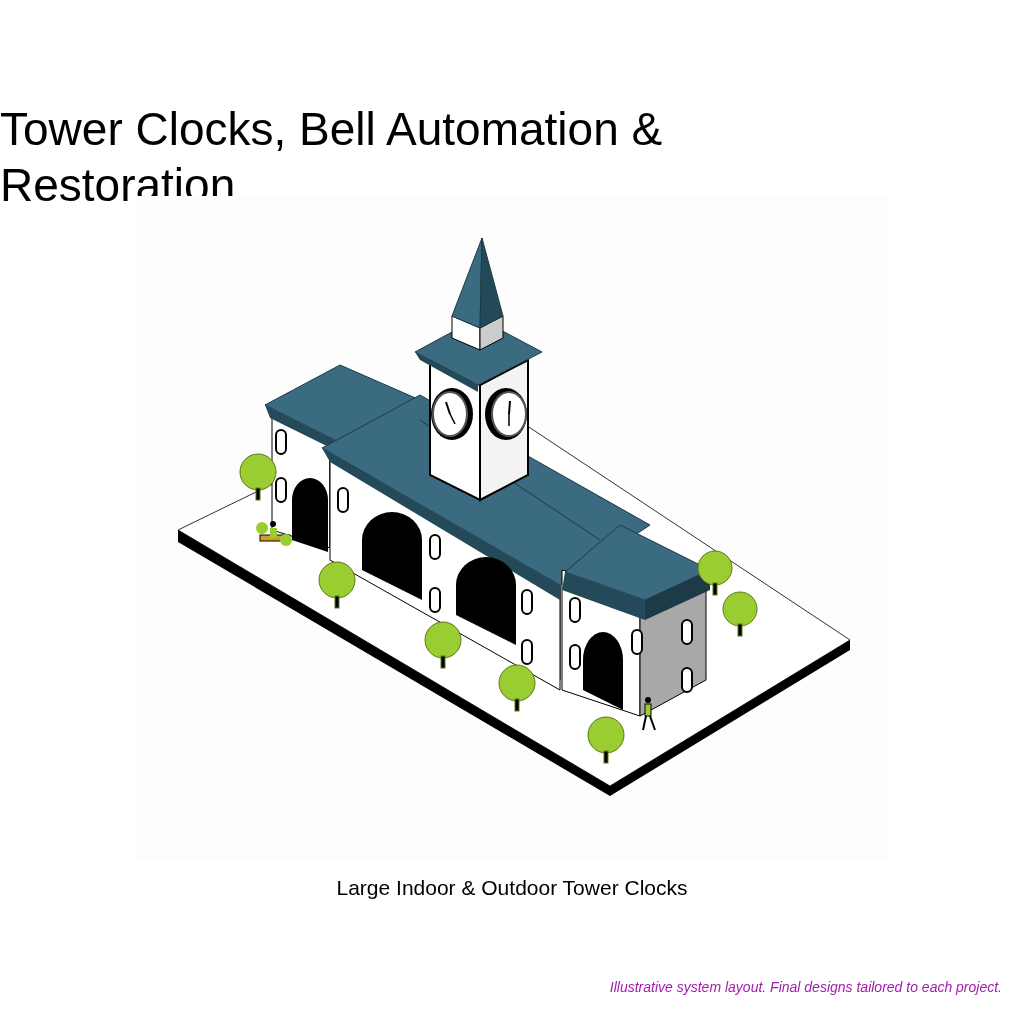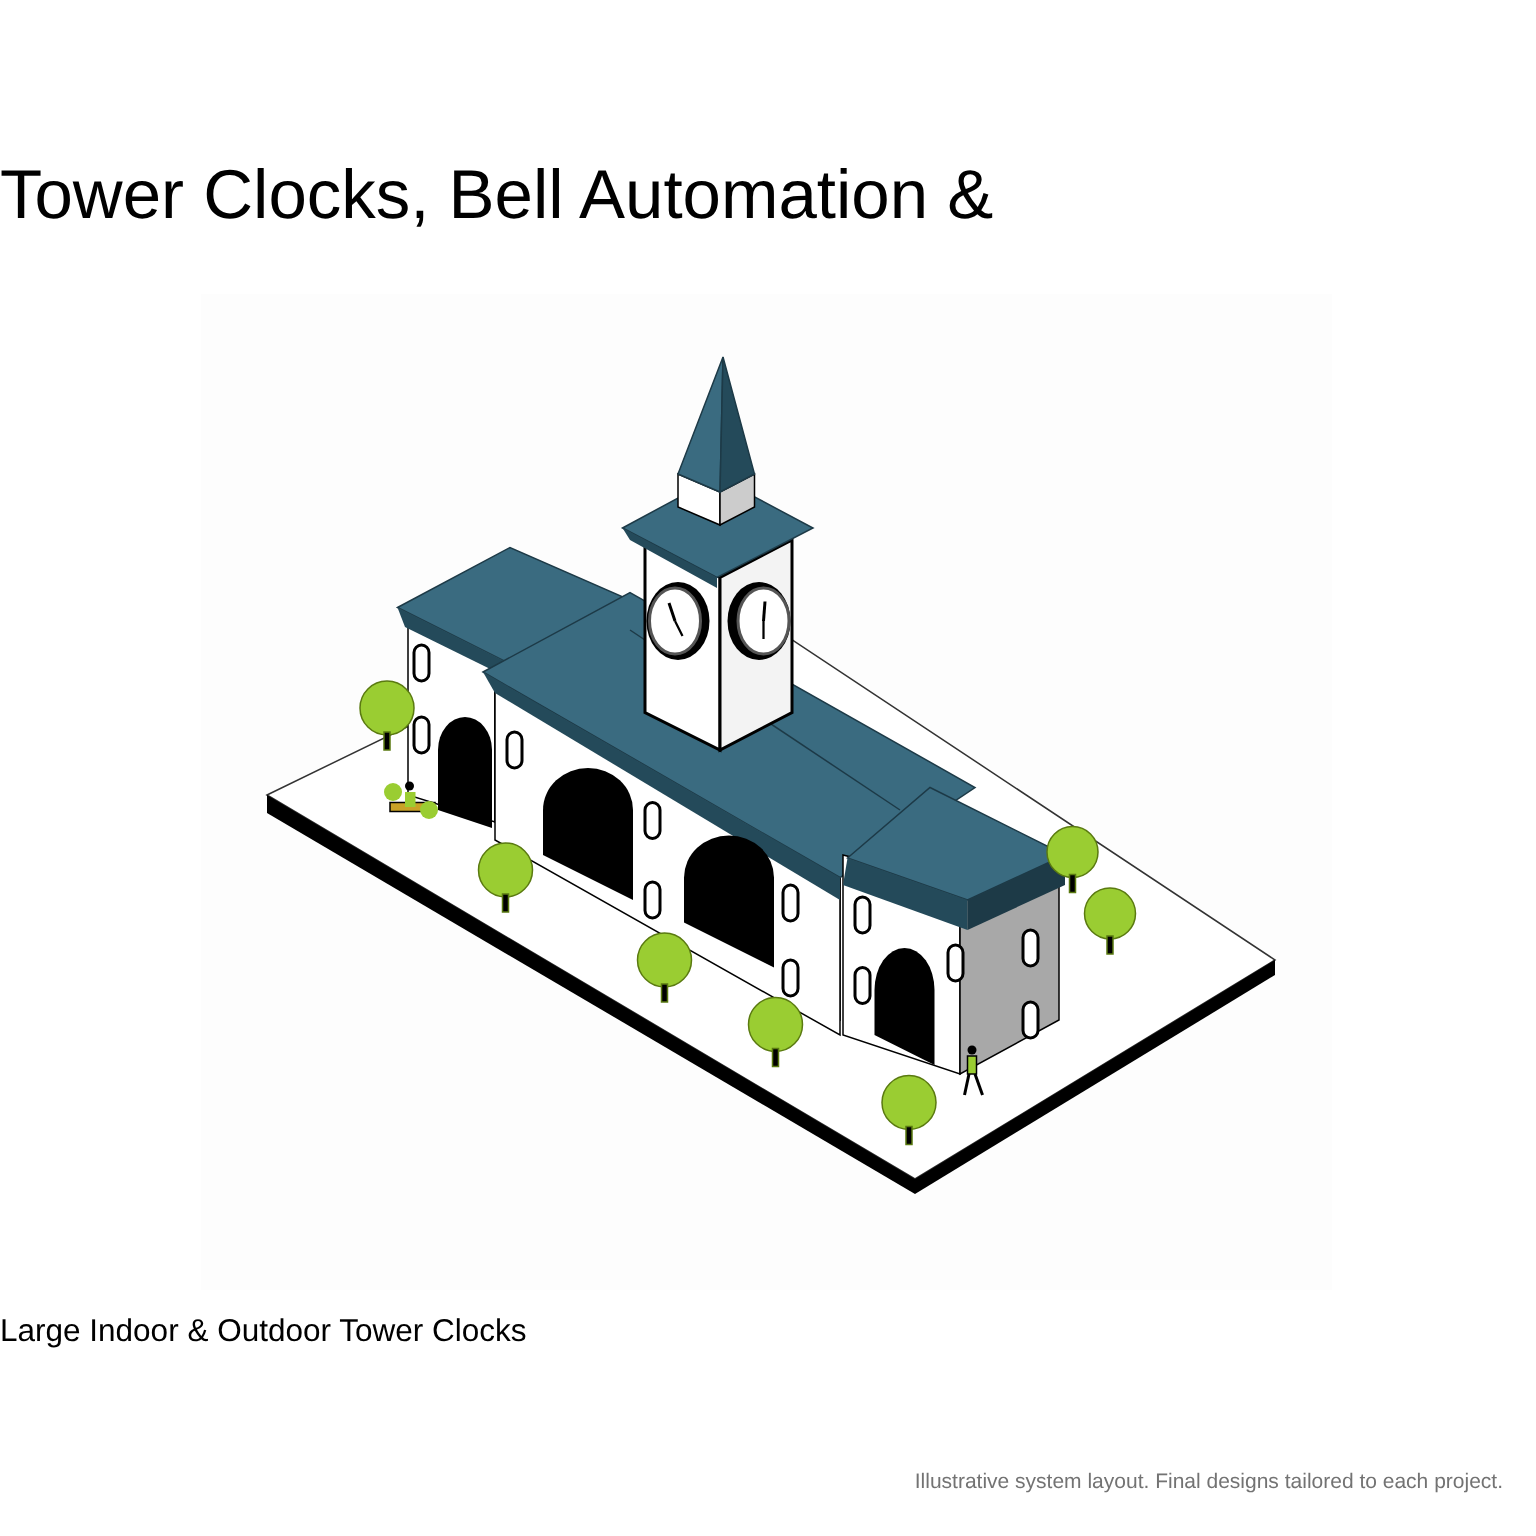--- a/index.html
+++ b/index.html
@@ -1,29 +1,30 @@
 <!DOCTYPE html>
 <html><head>
 <meta charset="utf-8">
 <style>
   html, body { margin:0; padding:0; background:#ffffff; }
   body { width:1024px; height:1024px; position:relative; overflow:hidden; font-family:"Liberation Sans", sans-serif; color:#000; }
   .title { position:absolute; left:0; top:70px; width:1024px; font-size:46px; line-height:56px; font-weight:normal; }
   .title span { display:block; }
   .panel { position:absolute; left:134px; top:196px; width:754px; height:664px; background:#fdfdfd; }
   .panel svg { position:absolute; left:0; top:0; }
-  .caption { position:absolute; left:0; top:874px; width:1024px; font-size:21px; line-height:28px; }
+  .caption { position:absolute; left:0; top:874px; width:1024px; text-align:center; font-size:21px; line-height:28px; }
   .caption span { display:block; }
-  .disclaimer { position:absolute; right:22px; top:979px; font-size:14px; color:#737373; }
+  .disclaimer { position:absolute; right:22px; top:979px; font-size:14px; font-style:italic; color:#a21caf; }
 </style>
 </head>
 <body>
 
 <h1 class="title">
   <span>Tower Clocks, Bell Automation &amp;</span>
+  <span>Restoration</span>
 </h1>
 
 <div class="panel">
   <svg width="754" height="664" viewBox="134 196 754 664" xmlns="http://www.w3.org/2000/svg">
 
     <g>
       <polygon points="178,530 470,388 850,640 610,786" fill="#ffffff" stroke="#333" stroke-width="1"></polygon>
       <polygon points="178,530 610,786 610,796 178,542" fill="#000"></polygon>
       <polygon points="610,786 850,640 850,650 610,796" fill="#000"></polygon>
     </g>

